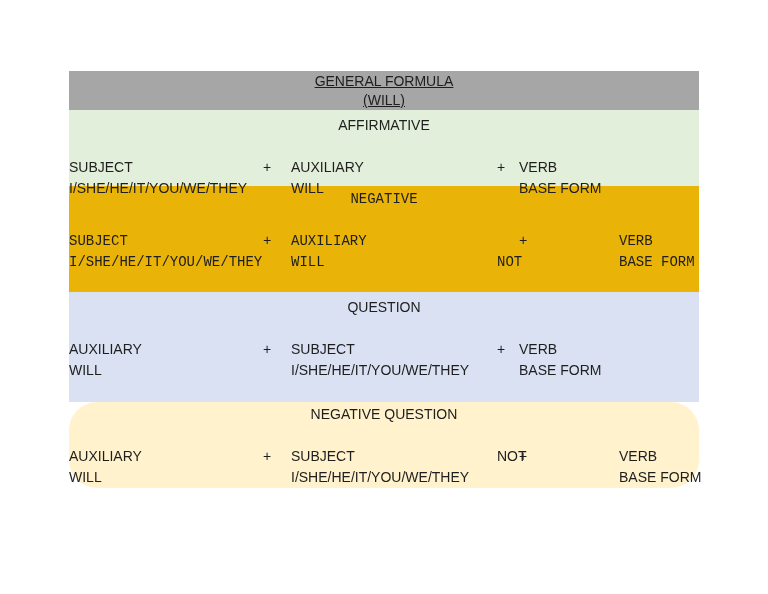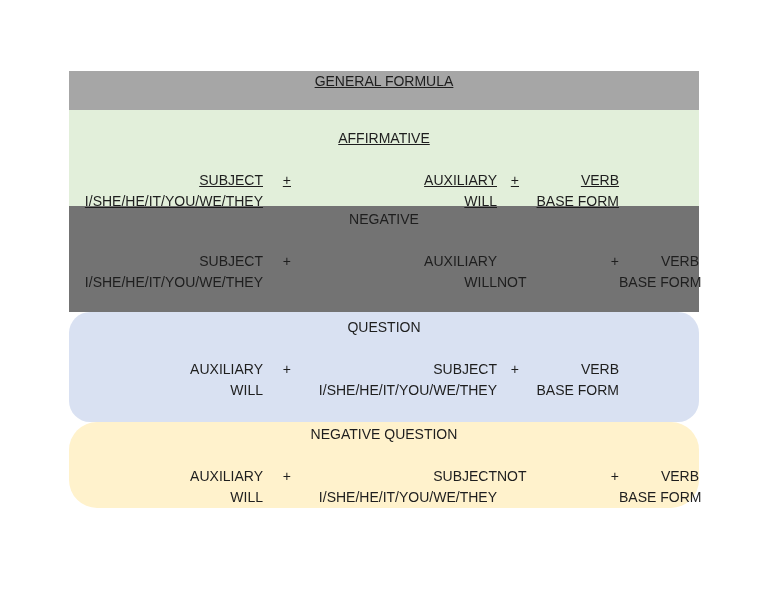--- a/index.html
+++ b/index.html
@@ -13,45 +13,46 @@
   .page { position: relative; width: 768px; height: 594px; background: #ffffff; }
   .gtable {
     position: absolute;
     left: 69px; top: 71px;
     width: 630px;
     font-size: 14px;
   }
   .sec { width: 630px; }
   .sec-header { height: 39px; padding-top: 1px; text-decoration: underline; }
   .sec-header .line { height: 19px; line-height: 19px; }
-  .sec-aff  { height: 96px; padding-top: 18px; text-decoration: underline; }
+  .sec-aff  { height: 76px; padding-top: 5px; }
   .sec-neg  { height: 106px; padding-top: 3px; }
   .sec-q    { height: 110px; padding-top: 5px; }
   .sec-nq   { height: 86px;  padding-top: 2px; }
   .line { height: 21px; line-height: 21px; }
   .center { text-align: center; }
   .grid {
     display: grid;
     grid-template-columns: 194px 28px 206px 22px 100px 80px;
     grid-auto-rows: 21px;
   }
   .cell {
-    text-align: right;
+    text-align: left;
     line-height: 21px;
     white-space: nowrap;
   }
 </style>
 </head>
 <body>
 
 <div class="page">
   <div class="gtable">
 
     <div class="sec sec-header" style="background: rgb(166, 166, 166);">
       <div class="line center" style="color: rgb(30, 30, 30);">GENERAL FORMULA</div>
+      <div class="line center" style="color: rgb(30, 30, 30);">(WILL)</div>
     </div>
 
     <div class="sec sec-aff" style="background: rgb(226, 239, 218);">
       <div class="line center" style="color: rgb(30, 30, 30);">AFFIRMATIVE</div>
       <div class="line" style="color: rgb(30, 30, 30);"></div>
       <div class="grid">
         <div class="cell" style="color: rgb(30, 30, 30);">SUBJECT</div>
         <div class="cell" style="color: rgb(30, 30, 30);">+</div>
         <div class="cell" style="color: rgb(30, 30, 30);">AUXILIARY</div>
         <div class="cell" style="color: rgb(30, 30, 30);">+</div>
@@ -59,40 +60,40 @@
         <div class="cell" style="color: rgb(30, 30, 30);"></div>
         <div class="cell" style="color: rgb(30, 30, 30);">I/SHE/HE/IT/YOU/WE/THEY</div>
         <div class="cell" style="color: rgb(30, 30, 30);"></div>
         <div class="cell" style="color: rgb(30, 30, 30);">WILL</div>
         <div class="cell" style="color: rgb(30, 30, 30);"></div>
         <div class="cell" style="color: rgb(30, 30, 30);">BASE FORM</div>
         <div class="cell" style="color: rgb(30, 30, 30);"></div>
       </div>
     </div>
 
-    <div class="sec sec-neg" style="background: #737373;">
+    <div class="sec sec-neg" style="background: #eab308; font-family: Liberation Mono, monospace;">
       <div class="line center" style="color: rgb(30, 30, 30);">NEGATIVE</div>
       <div class="line" style="color: rgb(30, 30, 30);"></div>
       <div class="grid">
         <div class="cell" style="color: rgb(30, 30, 30);">SUBJECT</div>
         <div class="cell" style="color: rgb(30, 30, 30);">+</div>
         <div class="cell" style="color: rgb(30, 30, 30);">AUXILIARY</div>
         <div class="cell" style="color: rgb(30, 30, 30);"></div>
         <div class="cell" style="color: rgb(30, 30, 30);">+</div>
         <div class="cell" style="color: rgb(30, 30, 30);">VERB</div>
         <div class="cell" style="color: rgb(30, 30, 30);">I/SHE/HE/IT/YOU/WE/THEY</div>
         <div class="cell" style="color: rgb(30, 30, 30);"></div>
         <div class="cell" style="color: rgb(30, 30, 30);">WILL</div>
         <div class="cell" style="color: rgb(30, 30, 30);">NOT</div>
         <div class="cell" style="color: rgb(30, 30, 30);"></div>
         <div class="cell" style="color: rgb(30, 30, 30);">BASE FORM</div>
       </div>
     </div>
 
-    <div class="sec sec-q" style="background: rgb(217, 225, 242); border-radius: 21px;">
+    <div class="sec sec-q" style="background: rgb(217, 225, 242);">
       <div class="line center" style="color: rgb(30, 30, 30);">QUESTION</div>
       <div class="line" style="color: rgb(30, 30, 30);"></div>
       <div class="grid">
         <div class="cell" style="color: rgb(30, 30, 30);">AUXILIARY</div>
         <div class="cell" style="color: rgb(30, 30, 30);">+</div>
         <div class="cell" style="color: rgb(30, 30, 30);">SUBJECT</div>
         <div class="cell" style="color: rgb(30, 30, 30);">+</div>
         <div class="cell" style="color: rgb(30, 30, 30);">VERB</div>
         <div class="cell" style="color: rgb(30, 30, 30);"></div>
         <div class="cell" style="color: rgb(30, 30, 30);">WILL</div>

